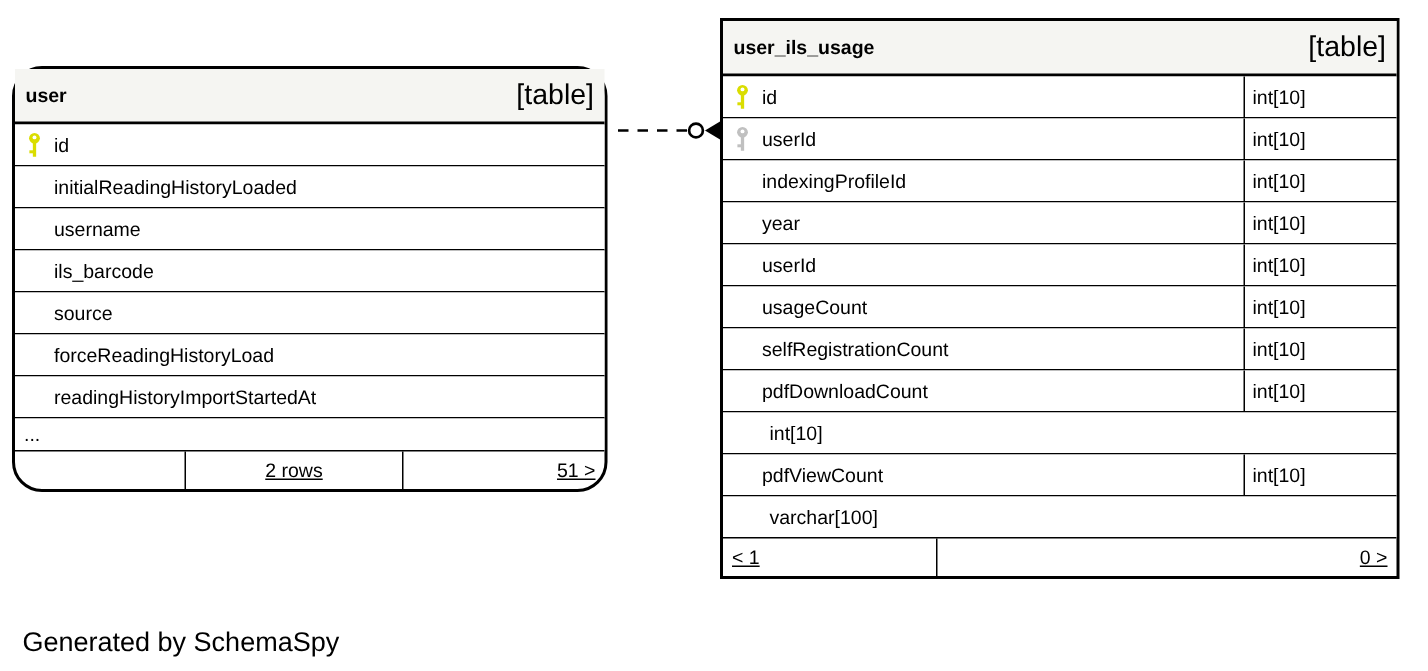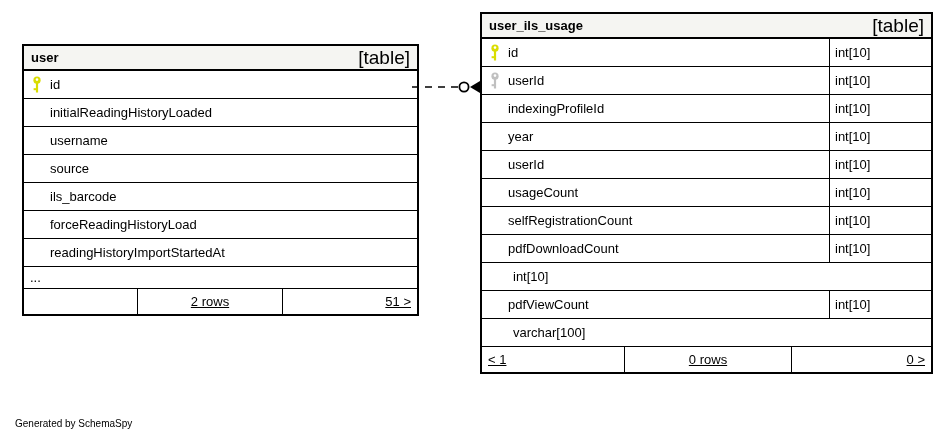--- a/index.html
+++ b/index.html
@@ -12,25 +12,25 @@
     font-size: 13px;
     color: #000000;
     overflow: hidden;
   }
 
   .table-box {
     position: absolute;
     background: #ffffff;
     border: 2px solid #000000;
   }
-  #table-user { left: 22px; top: 44px; width: 397px; }
+  #table-user { left: 8px; top: 44px; width: 397px; border-radius: 20px; }
   #table-user-ils-usage { left: 480px; top: 12px; width: 453px; }
 
   .thead {
-    height: 25px;
+    height: 37px;
     background: #f5f5f2;
     border-bottom: 2px solid #000000;
     display: flex;
     align-items: center;
     justify-content: space-between;
     padding: 0 7px;
   }
   .tname { font-weight: bold; font-size: 13px; }
   .tbadge { font-size: 19px; }
 
@@ -89,21 +89,21 @@
     left: 409px;
     top: 78px;
     width: 73px;
     height: 18px;
   }
 
   .page-footer {
     position: absolute;
     left: 15px;
     top: 418px;
-    font-size: 10px;
+    font-size: 18px;
   }
   svg { display: block; }
 </style>
 </head>
 <body>
 
 <div class="table-box" id="table-user">
   <div class="thead">
     <span class="tname">user</span>
     <span class="tbadge">[table]</span>
@@ -123,25 +123,25 @@
       <div class="trow">
         <span class="keycell"></span>
         <span class="colname">initialReadingHistoryLoaded</span>
       </div>
       <div class="trow">
         <span class="keycell"></span>
         <span class="colname">username</span>
       </div>
       <div class="trow">
         <span class="keycell"></span>
+        <span class="colname">ils_barcode</span>
+      </div>
+      <div class="trow">
+        <span class="keycell"></span>
         <span class="colname">source</span>
-      </div>
-      <div class="trow">
-        <span class="keycell"></span>
-        <span class="colname">ils_barcode</span>
       </div>
       <div class="trow">
         <span class="keycell"></span>
         <span class="colname">forceReadingHistoryLoad</span>
       </div>
       <div class="trow">
         <span class="keycell"></span>
         <span class="colname">readingHistoryImportStartedAt</span>
       </div>
       <div class="trow ellipsis">
@@ -232,18 +232,17 @@
         <span class="colname">pdfViewCount</span>
         <span class="coltype">int[10]</span>
       </div>
       <div class="trow">
         <span class="keycell"></span>
         <span class="coltype">varchar[100]</span>
       </div>
     </div>
   <div class="tfoot">
     <span class="fcell c1">&lt; 1</span>
-    <span class="fcell c2">0 rows</span>
     <span class="fcell c3">0 &gt;</span>
   </div>
 </div>
 
 <div class="page-footer">Generated by SchemaSpy</div>
 
 </body></html>

